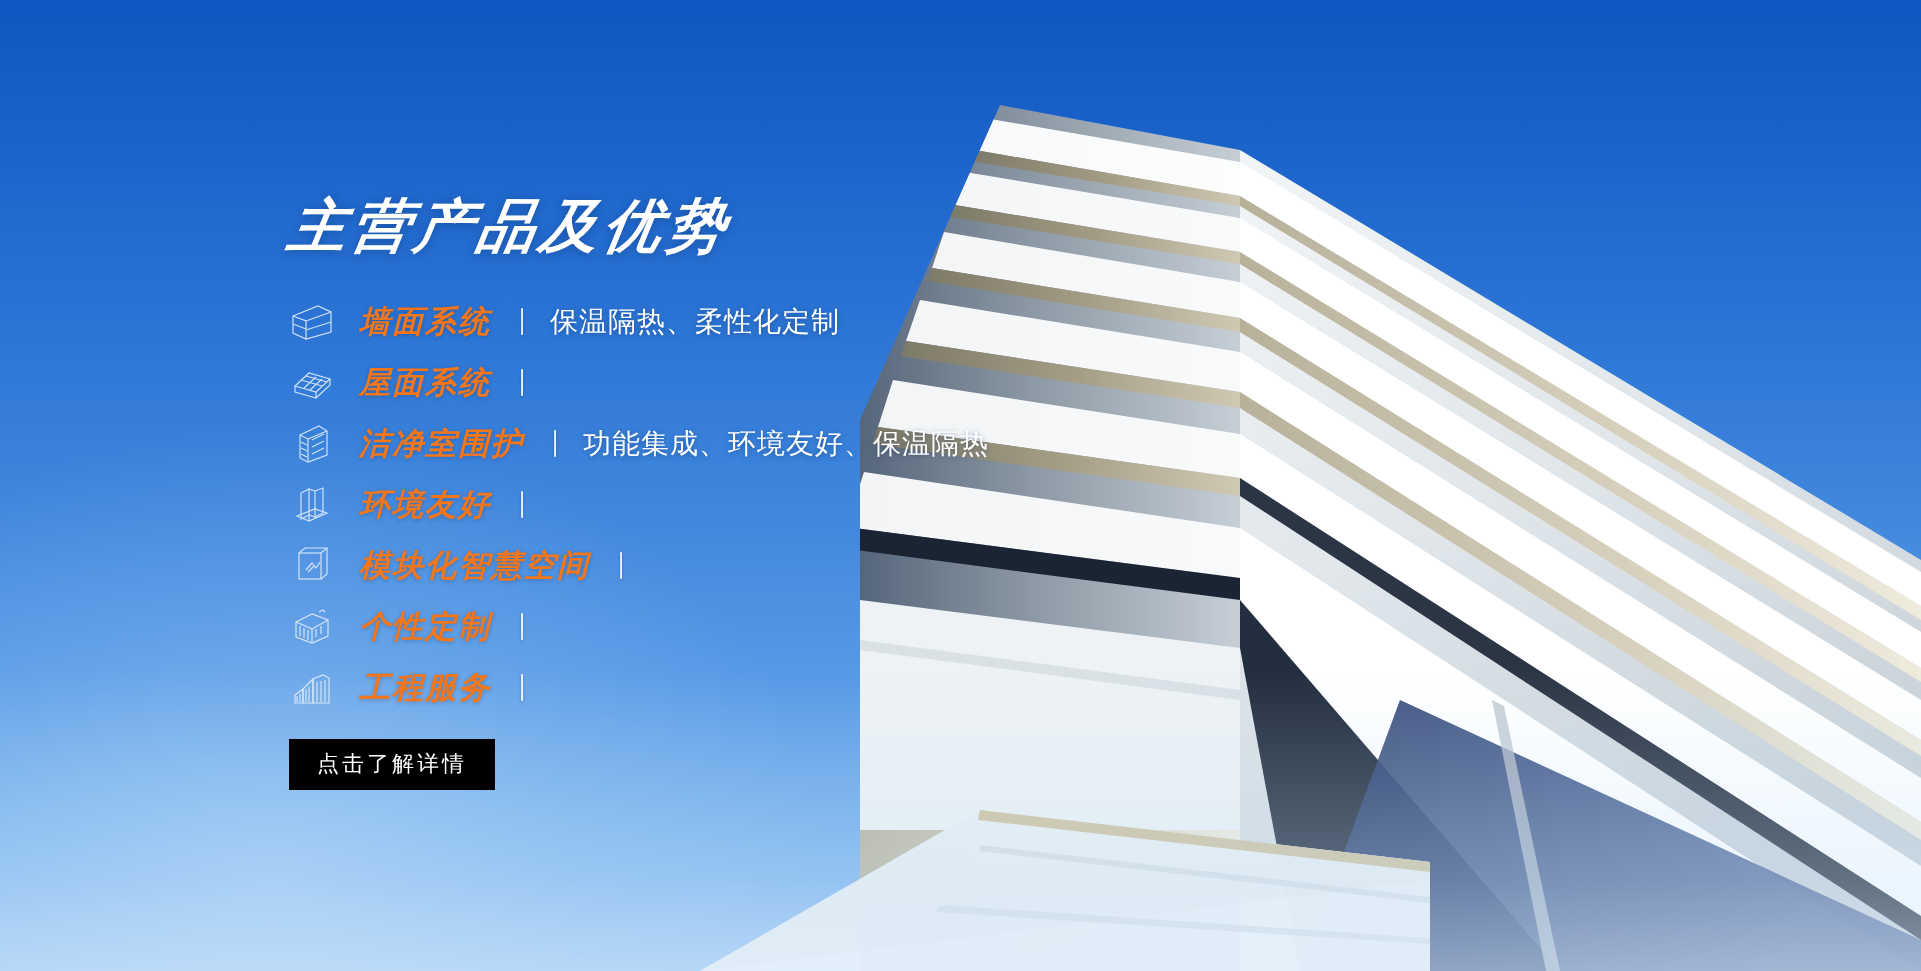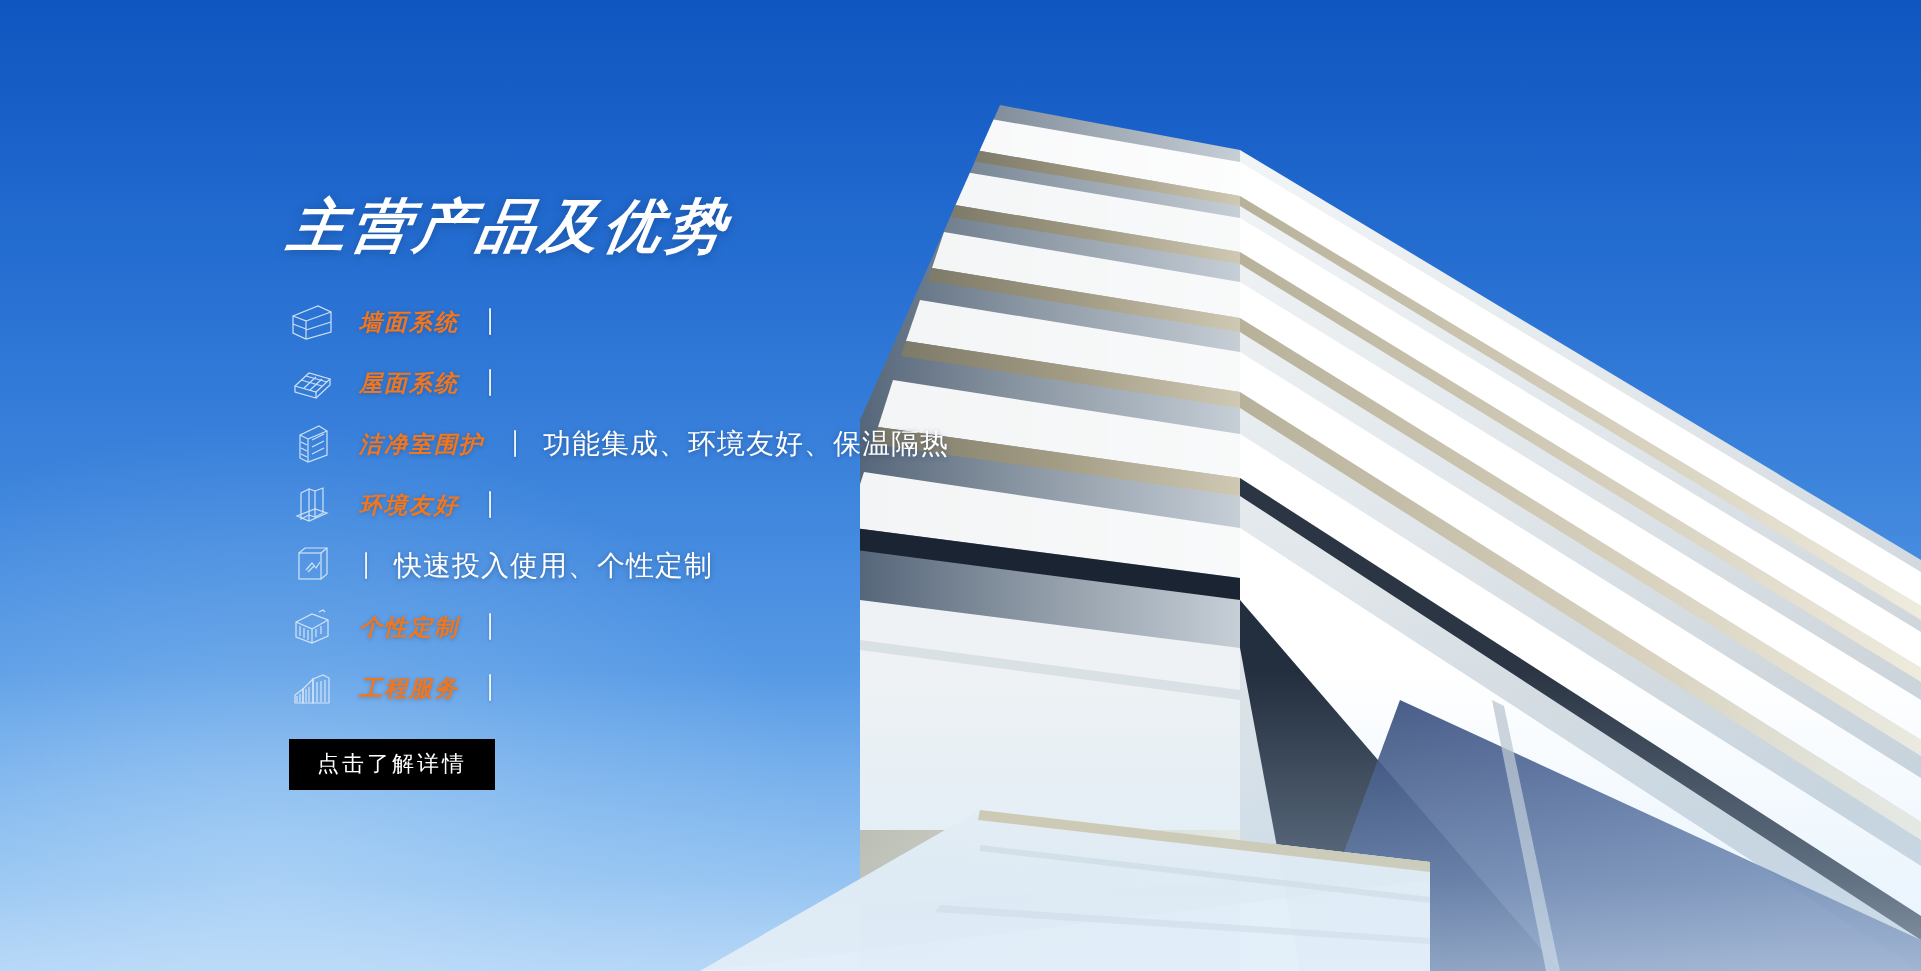--- a/index.html
+++ b/index.html
@@ -39,21 +39,21 @@
     transform:skewX(-9deg);
   }
 
   .list{ margin-top:35px; }
   .row{ display:flex; align-items:center; height:61px; }
 
   .ico{ width:46px; height:46px; flex:0 0 46px; opacity:.92; }
   .ico svg{ display:block; width:46px; height:46px; }
 
   .rowname{
-    color:#F4761A; font-size:23px; font-weight:bold; font-style:italic;
+    color:#F4761A; font-size:31px; font-weight:bold; font-style:italic;
     letter-spacing:2px; white-space:nowrap; margin-left:24px;
     text-shadow:0 1px 4px rgba(20,40,80,.30);
   }
   .sep{
     color:#ffffff; font-size:27px; font-weight:bold; margin:0 14px 0 18px;
     transform:scaleX(.55); display:inline-block;
     text-shadow:0 1px 4px rgba(20,40,80,.35);
   }
   .rowdesc{
     color:#ffffff; font-size:28px; letter-spacing:1px; white-space:nowrap;
@@ -172,20 +172,21 @@
           <svg viewBox="0 0 46 46" fill="none" stroke="#dce9f7" stroke-width="1.2">
             <path d="M4 17 L29 7 L42 13 L42 33 L17 40 L4 34 Z"></path>
             <path d="M4 17 L17 22 L17 40"></path>
               <path d="M17 22 L42 13"></path>
             <path d="M4 25 L17 30"></path>
               <path d="M17 31 L42 23"></path>
           </svg>
         </span>
         <span class="rowname">墙面系统</span>
         <span class="sep">丨</span>
+        <span class="rowdesc">保温隔热、柔性化定制</span>
       </div>
 
       <div class="row">
         <span class="ico">
           <svg viewBox="0 0 46 46" fill="none" stroke="#dce9f7" stroke-width="1.2">
             <path d="M6 26 L20 13 L41 19 L27 32 Z"></path>
             <path d="M6 26 L6 32 L27 38 L27 32"></path>
               <path d="M41 19 L41 25 L27 38"></path>
             <path d="M12 20 L33 26"></path>
               <path d="M17 16 L38 22"></path>
@@ -234,22 +235,22 @@
       <div class="row">
         <span class="ico">
           <svg viewBox="0 0 46 46" fill="none" stroke="#dce9f7" stroke-width="1.2">
             <rect x="10" y="10" width="22" height="26"></rect>
             <path d="M10 10 L16 5 L38 5 L38 31 L32 36"></path>
             <path d="M32 10 L38 5"></path>
             <path d="M17 27 L23 20 L27 25 L31 19"></path>
             <path d="M19 29 L25 23"></path>
           </svg>
         </span>
-        <span class="sep">丨</span>
-        <span class="rowdesc">快速投入使用、个性定制</span>
+        <span class="rowname">模块化智慧空间</span>
+        <span class="sep">丨</span>
       </div>
 
       <div class="row">
         <span class="ico">
           <svg viewBox="0 0 46 46" fill="none" stroke="#dce9f7" stroke-width="1.2">
             <path d="M7 18 L23 10 L39 16 L39 32 L23 39 L7 33 Z"></path>
             <path d="M7 18 L23 25 L23 39"></path>
               <path d="M23 25 L39 16"></path>
             <path d="M11 22 L11 32"></path>
               <path d="M15 24 L15 34"></path>

